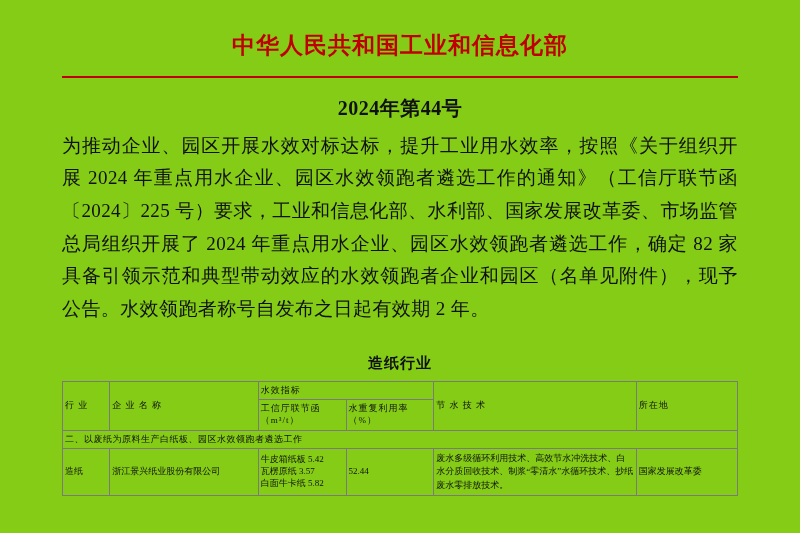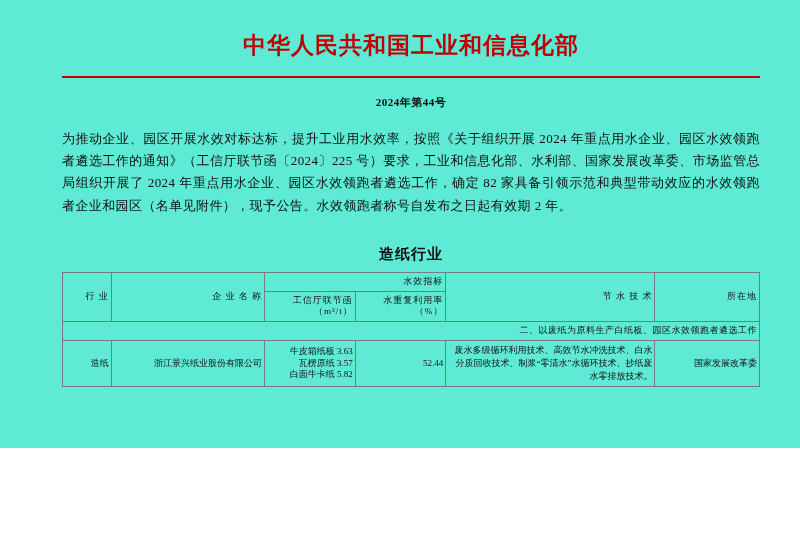--- a/index.html
+++ b/index.html
@@ -10,24 +10,24 @@
     width: 800px;
     height: 533px;
     background: #ffffff;
     font-family: "Liberation Serif", "DejaVu Serif", serif;
     color: #111111;
     overflow: hidden;
   }
   .page {
     position: relative;
     width: 800px;
-    height: 448px;
+    height: 533px;
     box-sizing: border-box;
-    padding: 30px 40px 0 62px;
-    background: #5eead4;
+    padding: 30px 62px 0 62px;
+    background: #84cc16;
   }
   .title-block {
     text-align: center;
     color: #c00000;
     font-weight: bold;
     font-size: 23px;
     line-height: 1.42;
     letter-spacing: 1px;
     font-family: "Liberation Serif", "DejaVu Serif", serif;
   }
@@ -37,28 +37,28 @@
   }
   .rule {
     margin: 13px 0 0 0;
     height: 2px;
     background: #c00000;
     width: 100%;
   }
   .doc-number {
     text-align: center;
     font-weight: bold;
-    font-size: 11px;
+    font-size: 20px;
     margin-top: 17px;
     letter-spacing: 0.5px;
     color: #111;
   }
   .body-text {
-    margin-top: 18px;
-    font-size: 13px;
+    margin-top: 8px;
+    font-size: 19px;
     line-height: 1.72;
     text-align: justify;
     text-justify: inter-ideograph;
     letter-spacing: 0.4px;
     color: #111;
   }
   .section-title {
     text-align: center;
     font-weight: bold;
     font-size: 15px;
@@ -70,21 +70,21 @@
     border-collapse: collapse;
     width: 100%;
     font-size: 9px;
     line-height: 1.3;
     table-layout: fixed;
   }
   table.data th,
   table.data td {
     border: 1px solid #7a7a7a;
     padding: 3px 2px;
-    text-align: right;
+    text-align: left;
     vertical-align: middle;
     color: #111;
     font-weight: normal;
   }
   table.data th {
     font-weight: normal;
     letter-spacing: 1px;
   }
   .th-spaced {
     letter-spacing: 3px;
@@ -155,21 +155,21 @@
       </tr>
     </thead>
     <tbody>
       <tr class="row-group">
         <td colspan="6">二、以废纸为原料生产白纸板、园区水效领跑者遴选工作</td>
       </tr>
       <tr>
         <td>造纸</td>
         <td>浙江景兴纸业股份有限公司</td>
         <td>
-          <span class="multi">牛皮箱纸板 3.63</span>
+          <span class="multi">牛皮箱纸板 5.42</span>
           <span class="multi">瓦楞原纸 3.57</span>
           <span class="multi">白面牛卡纸 5.82</span>
         </td>
         <td>52.44</td>
         <td class="cell-left">废水多级循环利用技术、高效节水冲洗技术、白水分质回收技术、制浆“零清水”水循环技术、抄纸废水零排放技术。</td>
         <td>国家发展改革委</td>
       </tr>
     </tbody>
   </table>
 

